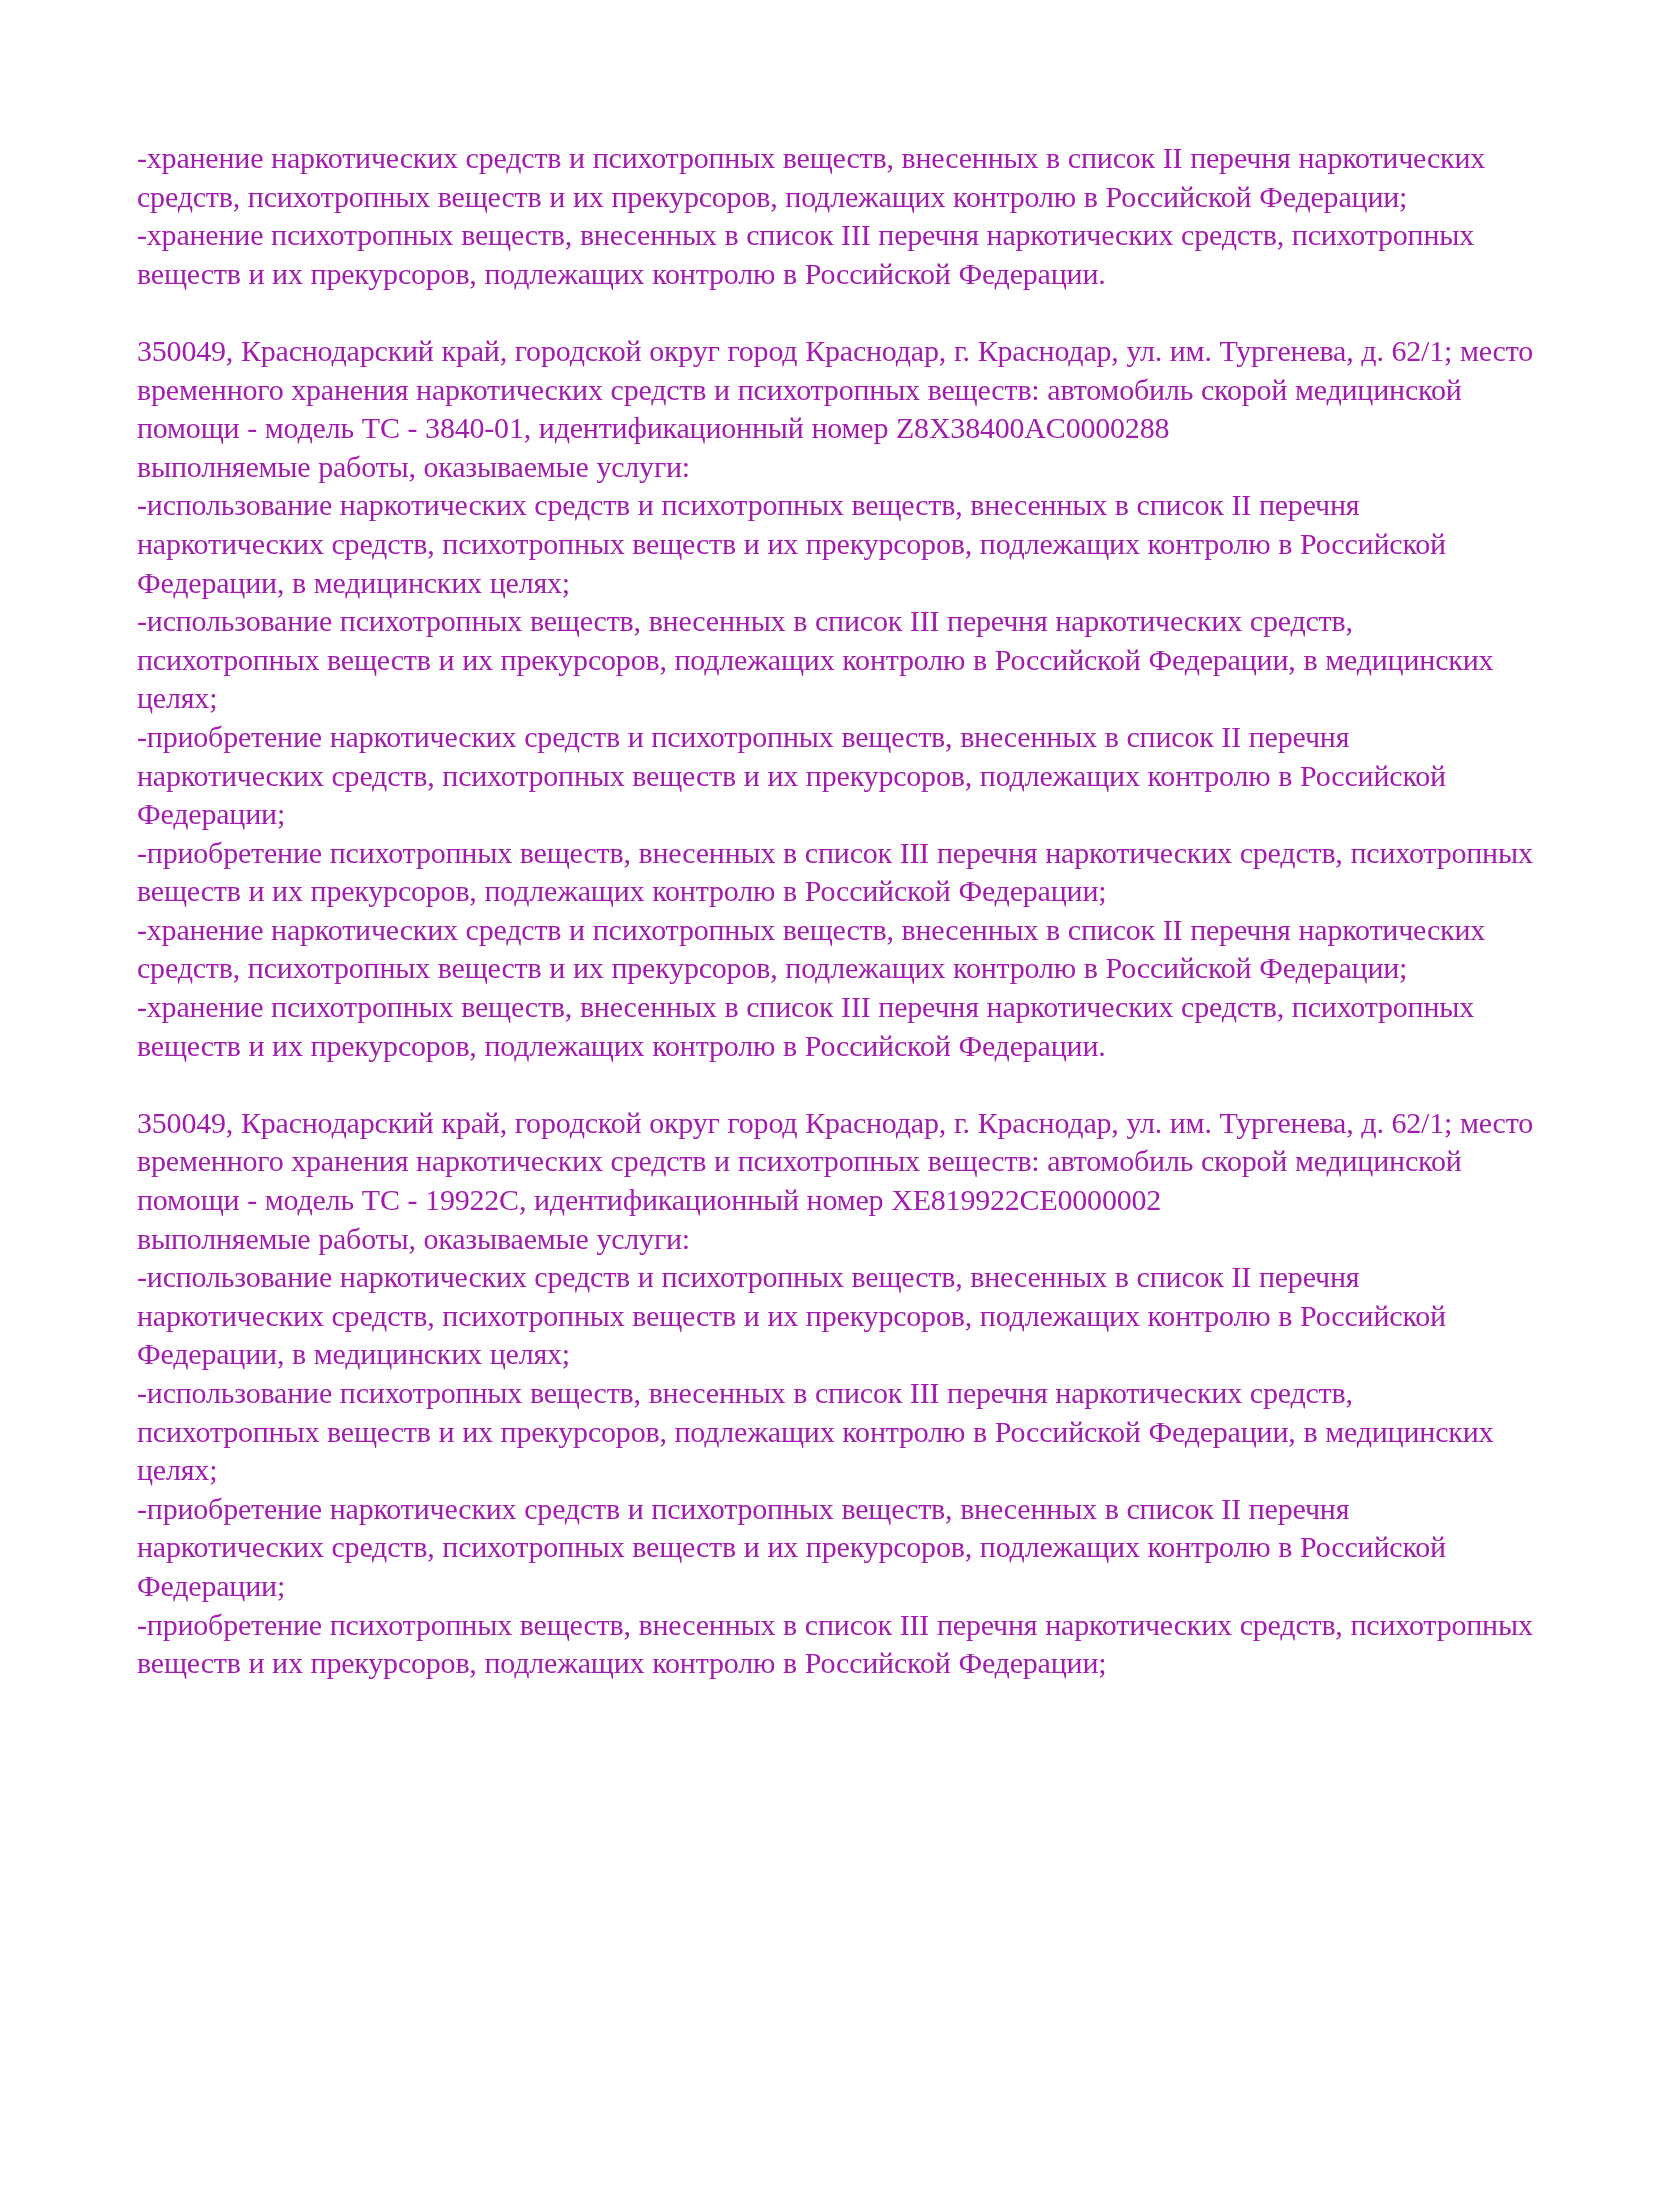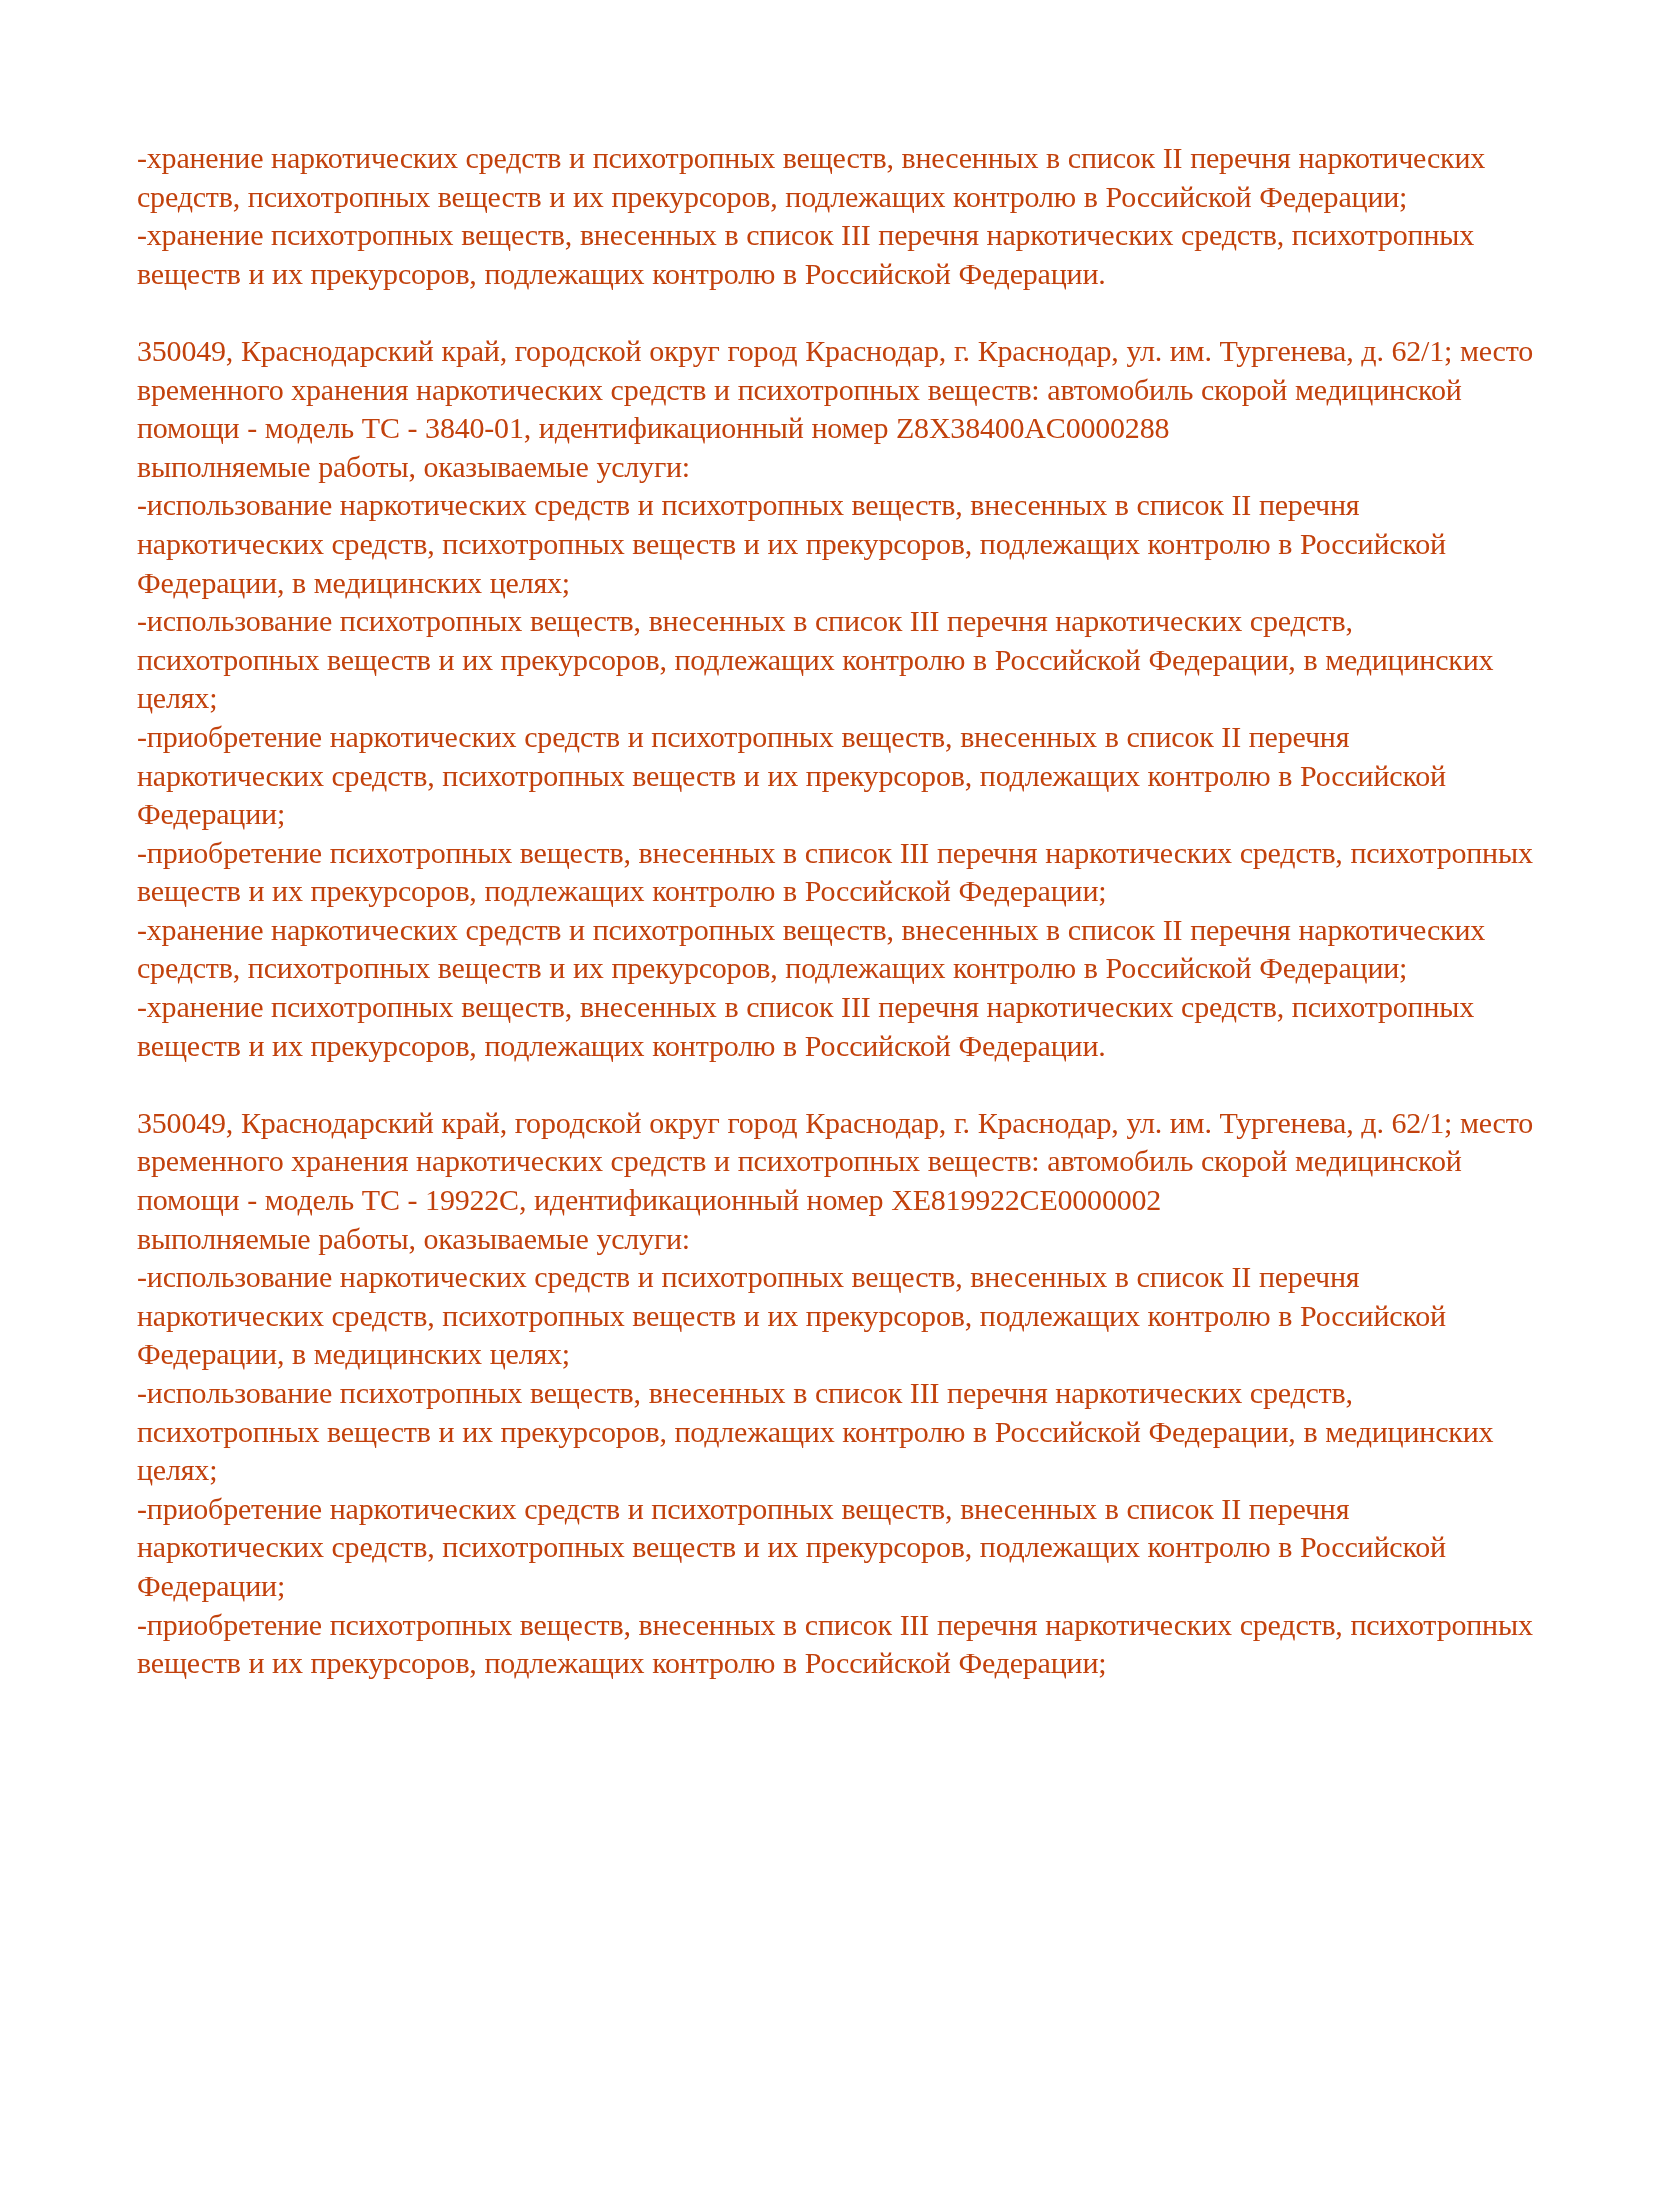--- a/index.html
+++ b/index.html
@@ -17,21 +17,21 @@
     overflow: hidden;
   }
   .text-block {
     width: 1400px;
   }
   .text-block p {
     margin: 0;
     font-family: "Liberation Serif", "DejaVu Serif", serif;
     font-size: 30px;
     line-height: 38.6px;
-    color: #c2410c;
+    color: #a21caf;
     letter-spacing: -0.2px;
     word-spacing: 0.5px;
     text-align: left;
   }
   .spacer {
     height: 38.6px;
   }
 </style>
 </head>
 <body>

